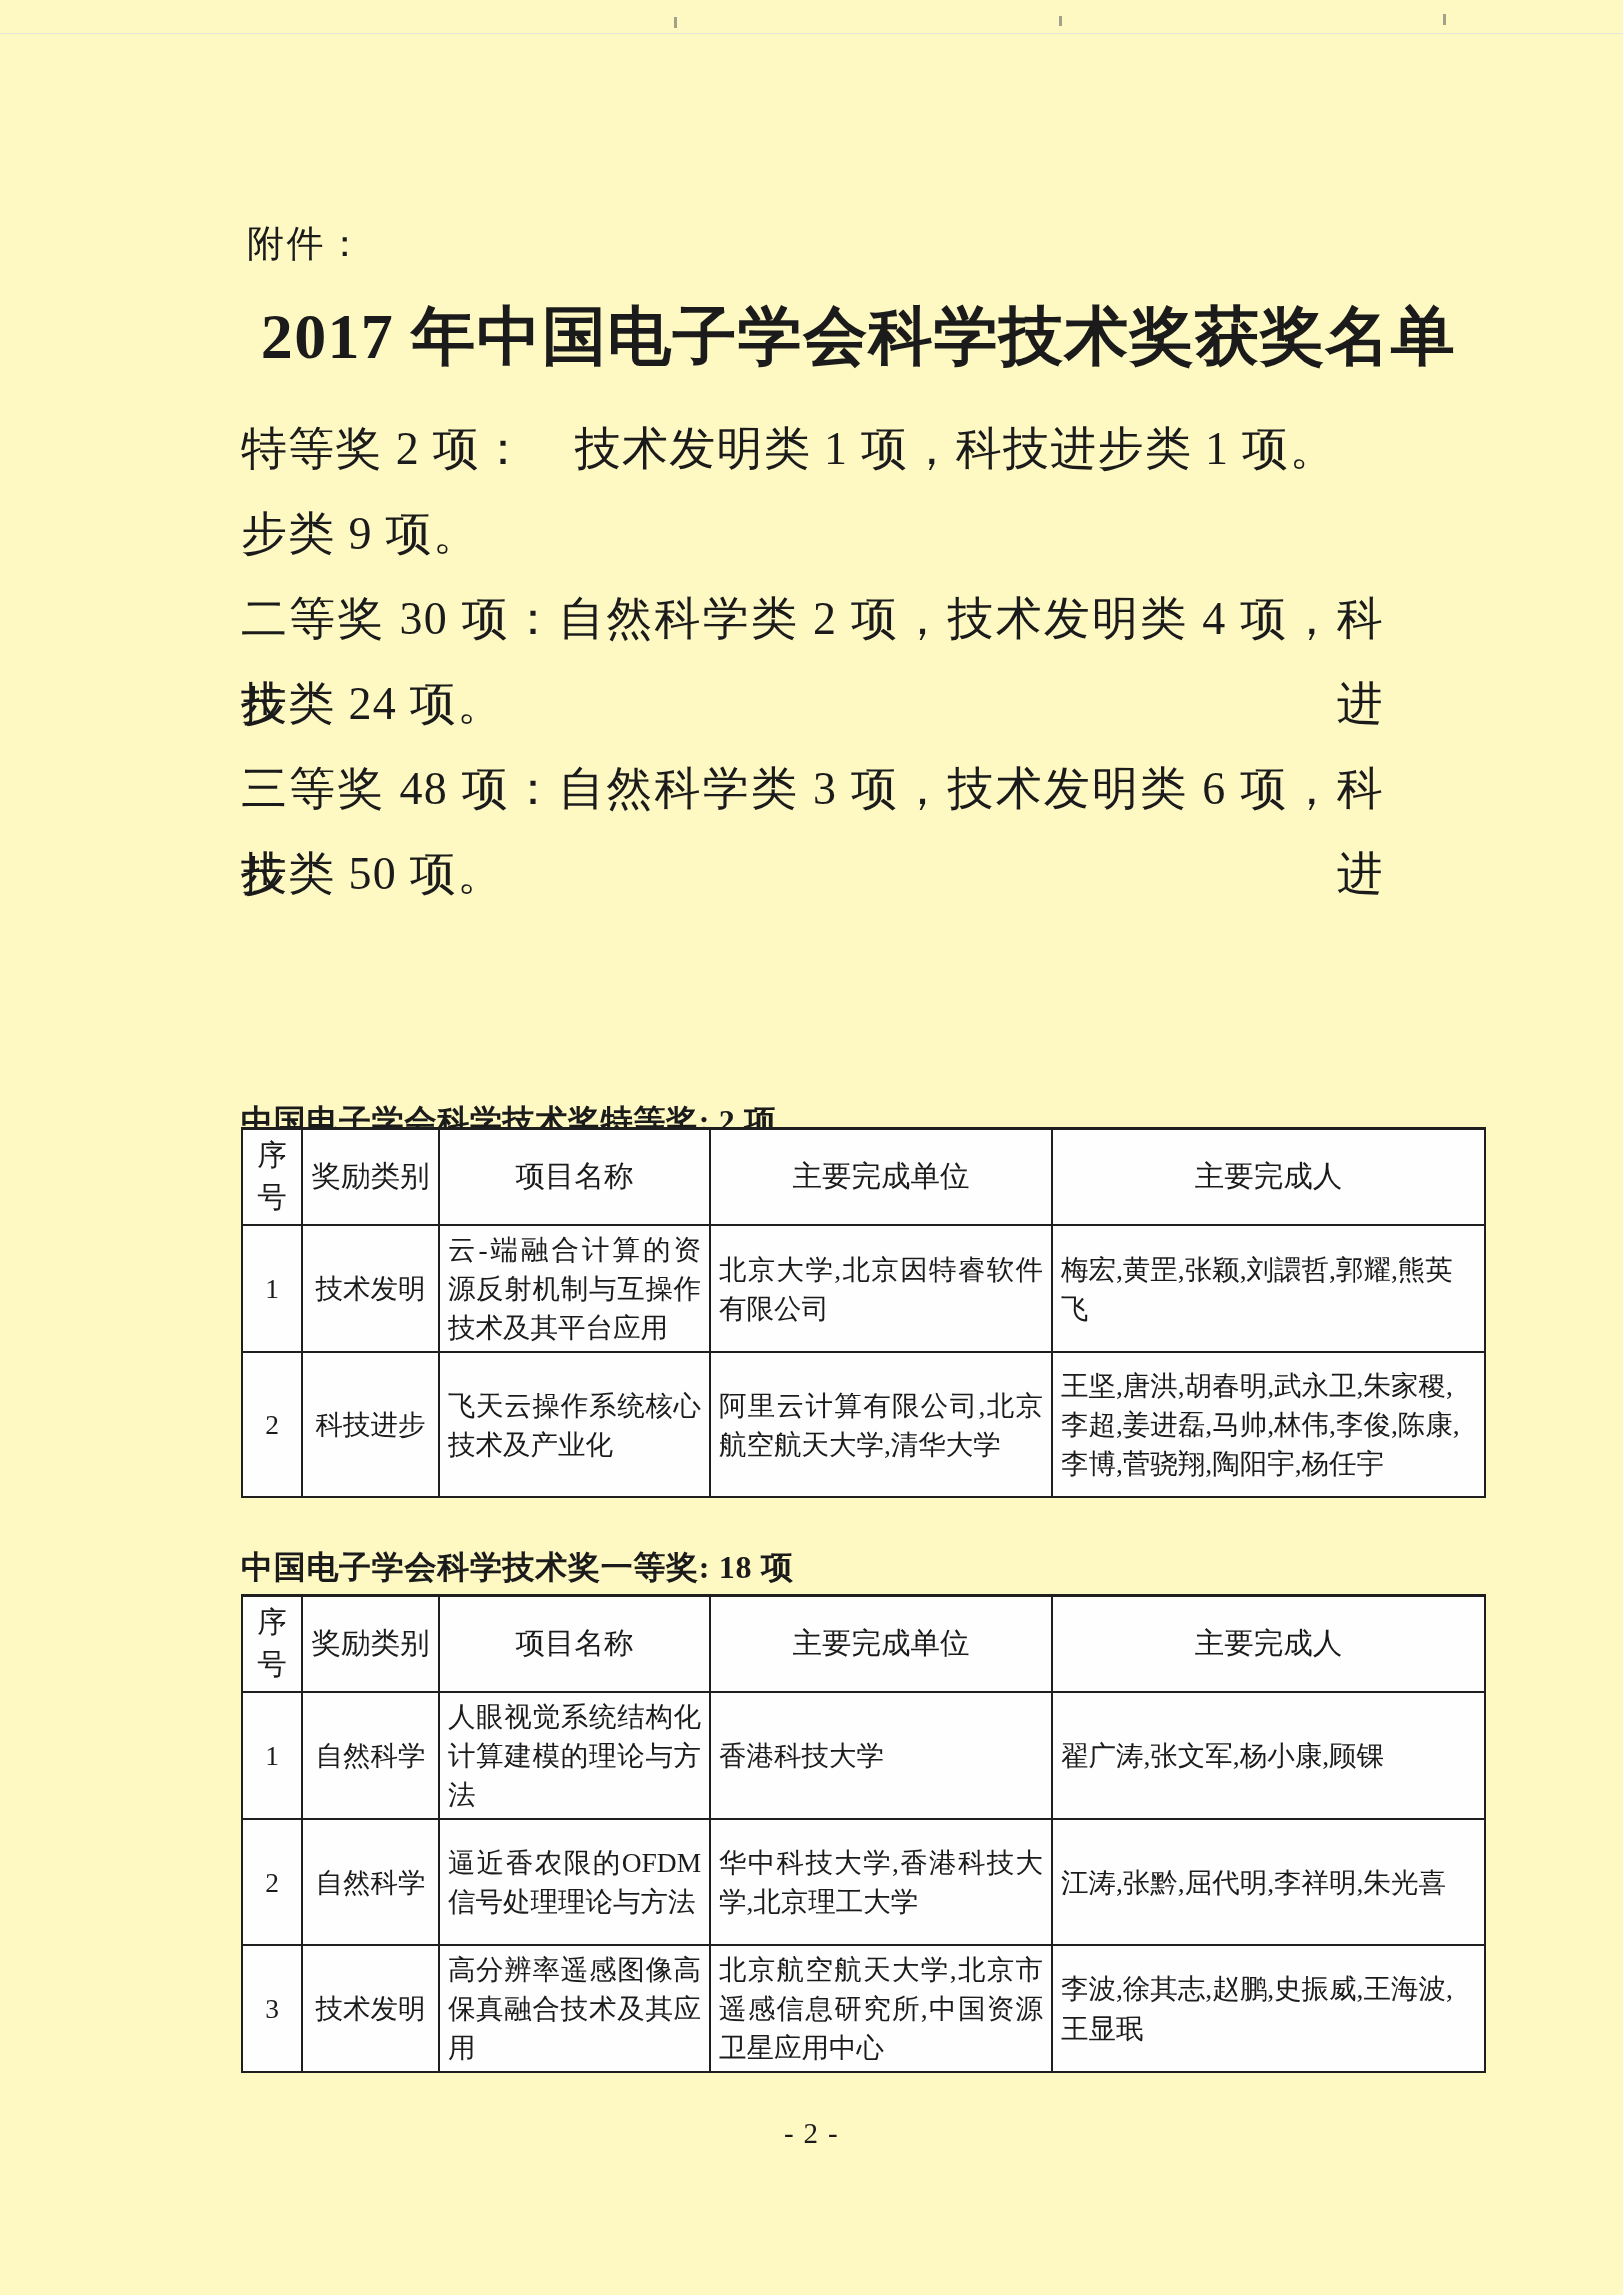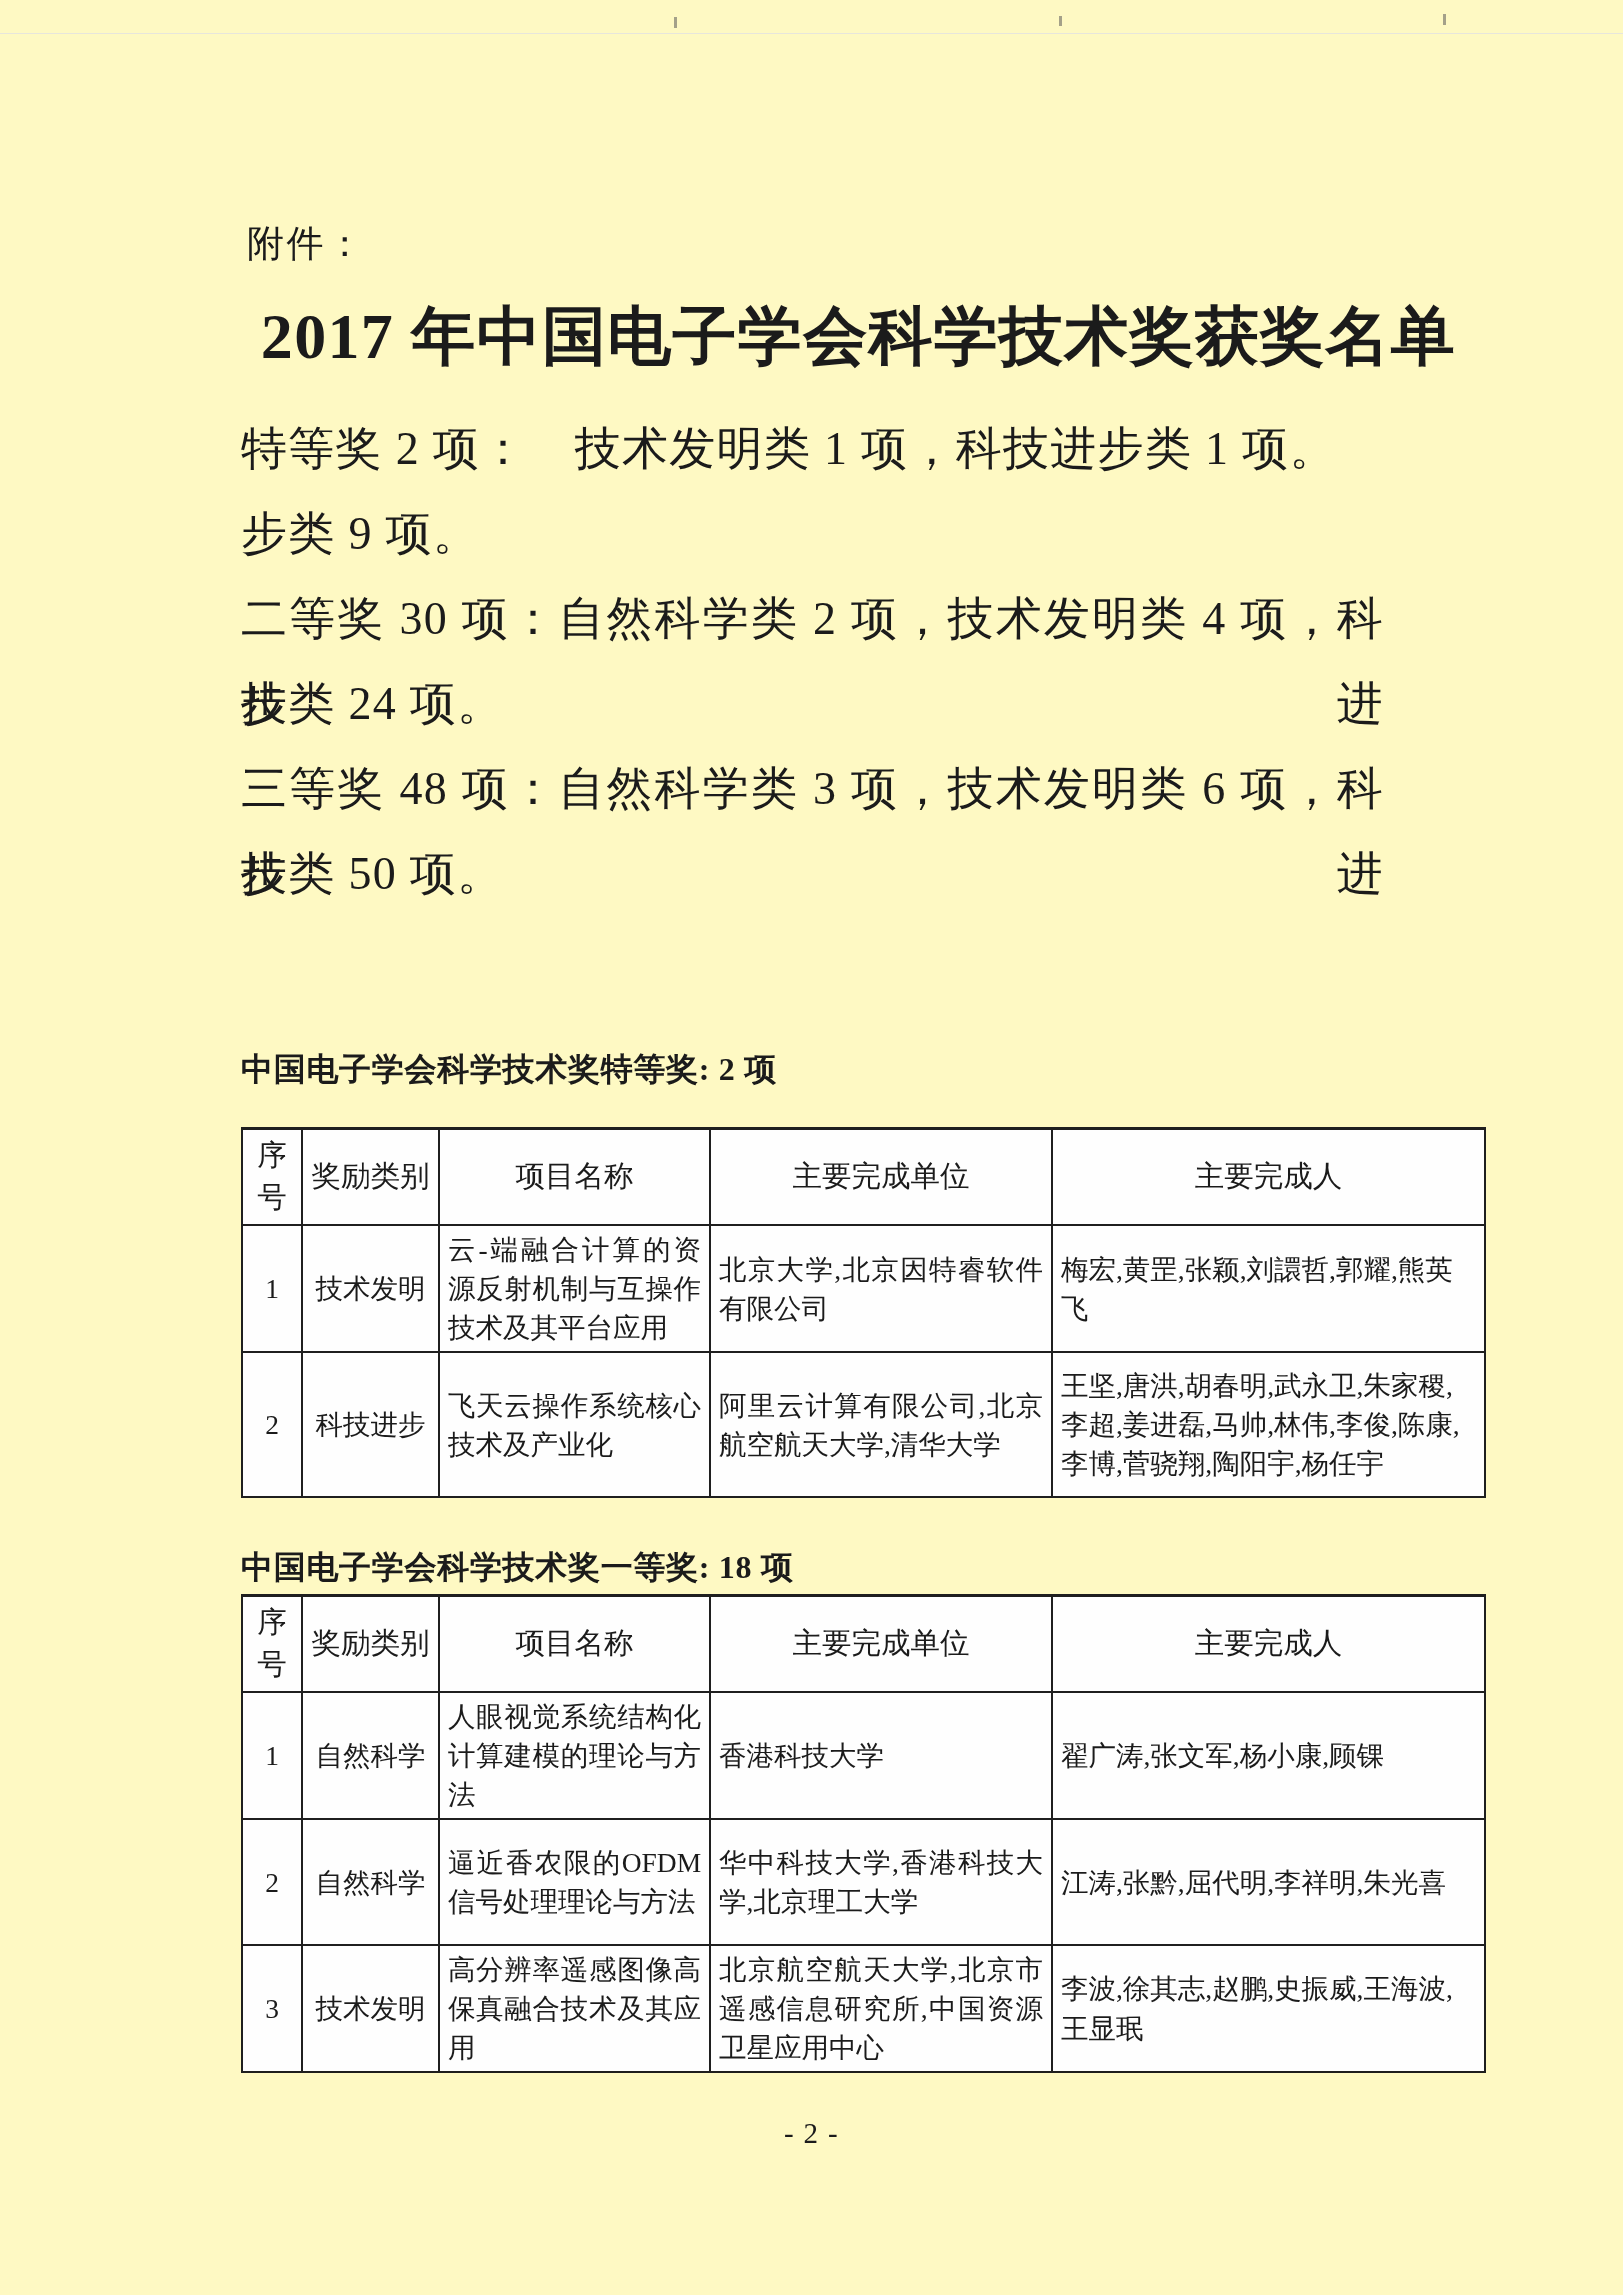--- a/index.html
+++ b/index.html
@@ -24,21 +24,21 @@
   .attachment { position:absolute; left:247px; top:219px; font-size:37px; letter-spacing:2.6px; }
 
   .doc-title { position:absolute; left:0; top:293px; width:100%; text-align:center;
                font-size:64px; font-weight:700; letter-spacing:1.3px; white-space:nowrap;margin-left:47px; }
 
   .summary { position:absolute; left:241px; top:406px; width:1143px; font-size:46px; }
   .summary-line { height:85px; line-height:85px; letter-spacing:1.3px; white-space:nowrap; }
   .summary-line.justified { white-space:normal; text-align:justify; text-align-last:justify; }
 
   .table-caption { position:absolute; left:241px; font-size:32px; font-weight:700; letter-spacing:0.7px; }
-  #caption-special { top:1048px; }
+  #caption-special { top:1100px; }
   #caption-first   { top:1546px; }
 
   table.award { position:absolute; left:241px; width:1244px; border-collapse:collapse;
                 table-layout:fixed; font-size:27.5px; background:#fefefe;
                 border:2px solid #1f1f1f; border-top-width:3.9px; }
   #table-special { top:1127px; }
   #table-first   { top:1594px; }
 
   .award th, .award td { border:2px solid #1f1f1f; vertical-align:middle;
                          line-height:1.42; font-weight:normal; padding:3.9px 7.9px; }

